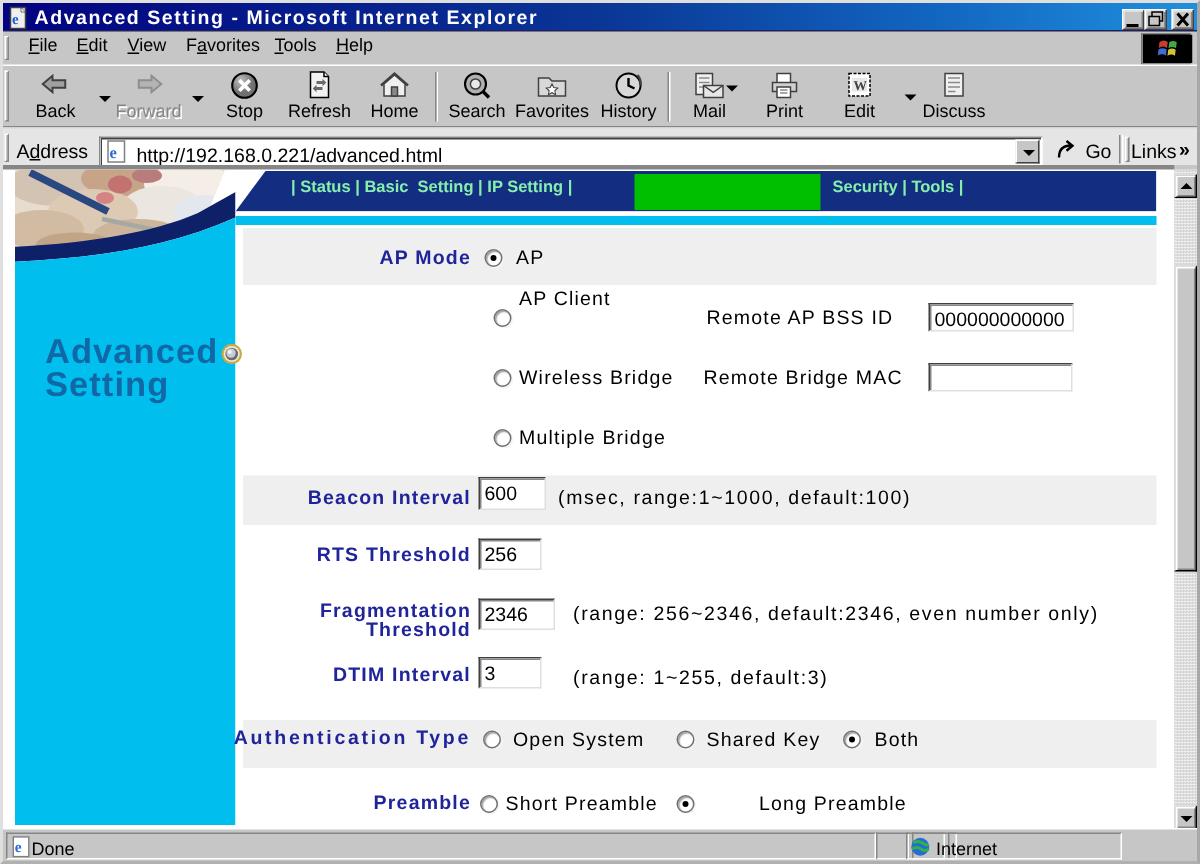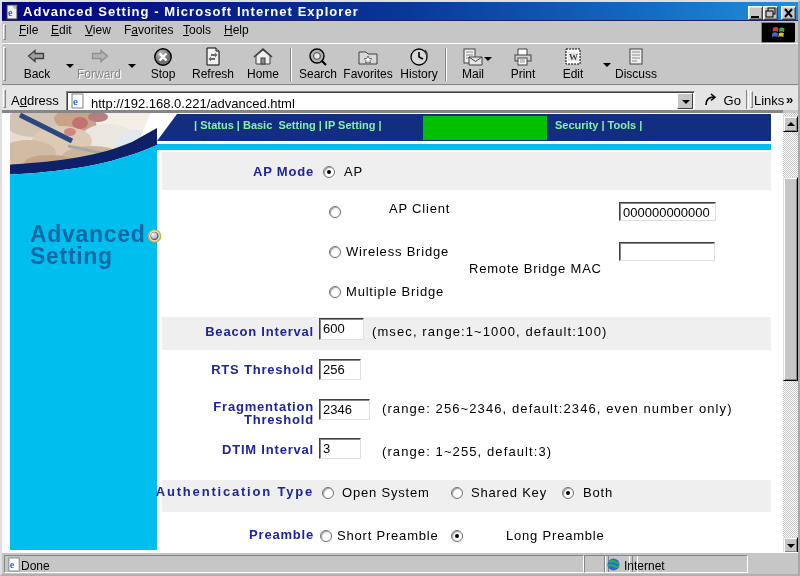--- a/index.html
+++ b/index.html
@@ -297,26 +297,27 @@
     <span class="t" style="left:398px;">Security | Tools |</span>
   </div>
   <div id="cyanline"></div>
 
   <div class="band" style="top:39px;height:38px;"></div>
   <span class="flabel" style="left:160px;top:51px;width:152px;">AP Mode</span>
   <div class="radio on" style="left:321px;top:53px;"></div>
   <span class="blabel" style="left:342px;top:51px;">AP</span>
 
   <div class="radio" style="left:327px;top:93px;"></div>
-  <span class="blabel" style="left:344px;top:88px;margin-left:43px;">AP Client</span>
+  <span class="blabel" style="left:344px;top:78px;">AP Client</span>
+  <span class="blabel" style="left:469px;top:91px;">Remote AP BSS ID</span>
   <div class="tinput" style="left:617px;top:89px;width:97px;height:19px;">000000000000</div>
 
   <div class="radio" style="left:327px;top:133px;"></div>
   <span class="blabel" style="left:344px;top:131px;">Wireless Bridge</span>
-  <span class="blabel" style="left:467px;top:131px;margin-top:17px;">Remote Bridge MAC</span>
+  <span class="blabel" style="left:467px;top:131px;">Remote Bridge MAC</span>
   <div class="tinput" style="left:617px;top:129px;width:96px;height:19px;"></div>
 
   <div class="radio" style="left:327px;top:173px;"></div>
   <span class="blabel" style="left:344px;top:171px;">Multiple Bridge</span>
 
   <div class="band" style="top:204px;height:33px;"></div>
   <span class="flabel" style="left:160px;top:211px;width:152px;">Beacon Interval</span>
   <div class="tinput" style="left:317px;top:205px;width:45px;height:22px;">600</div>
   <span class="hint" style="left:370px;top:211px;">(msec, range:1~1000, default:100)</span>
 

